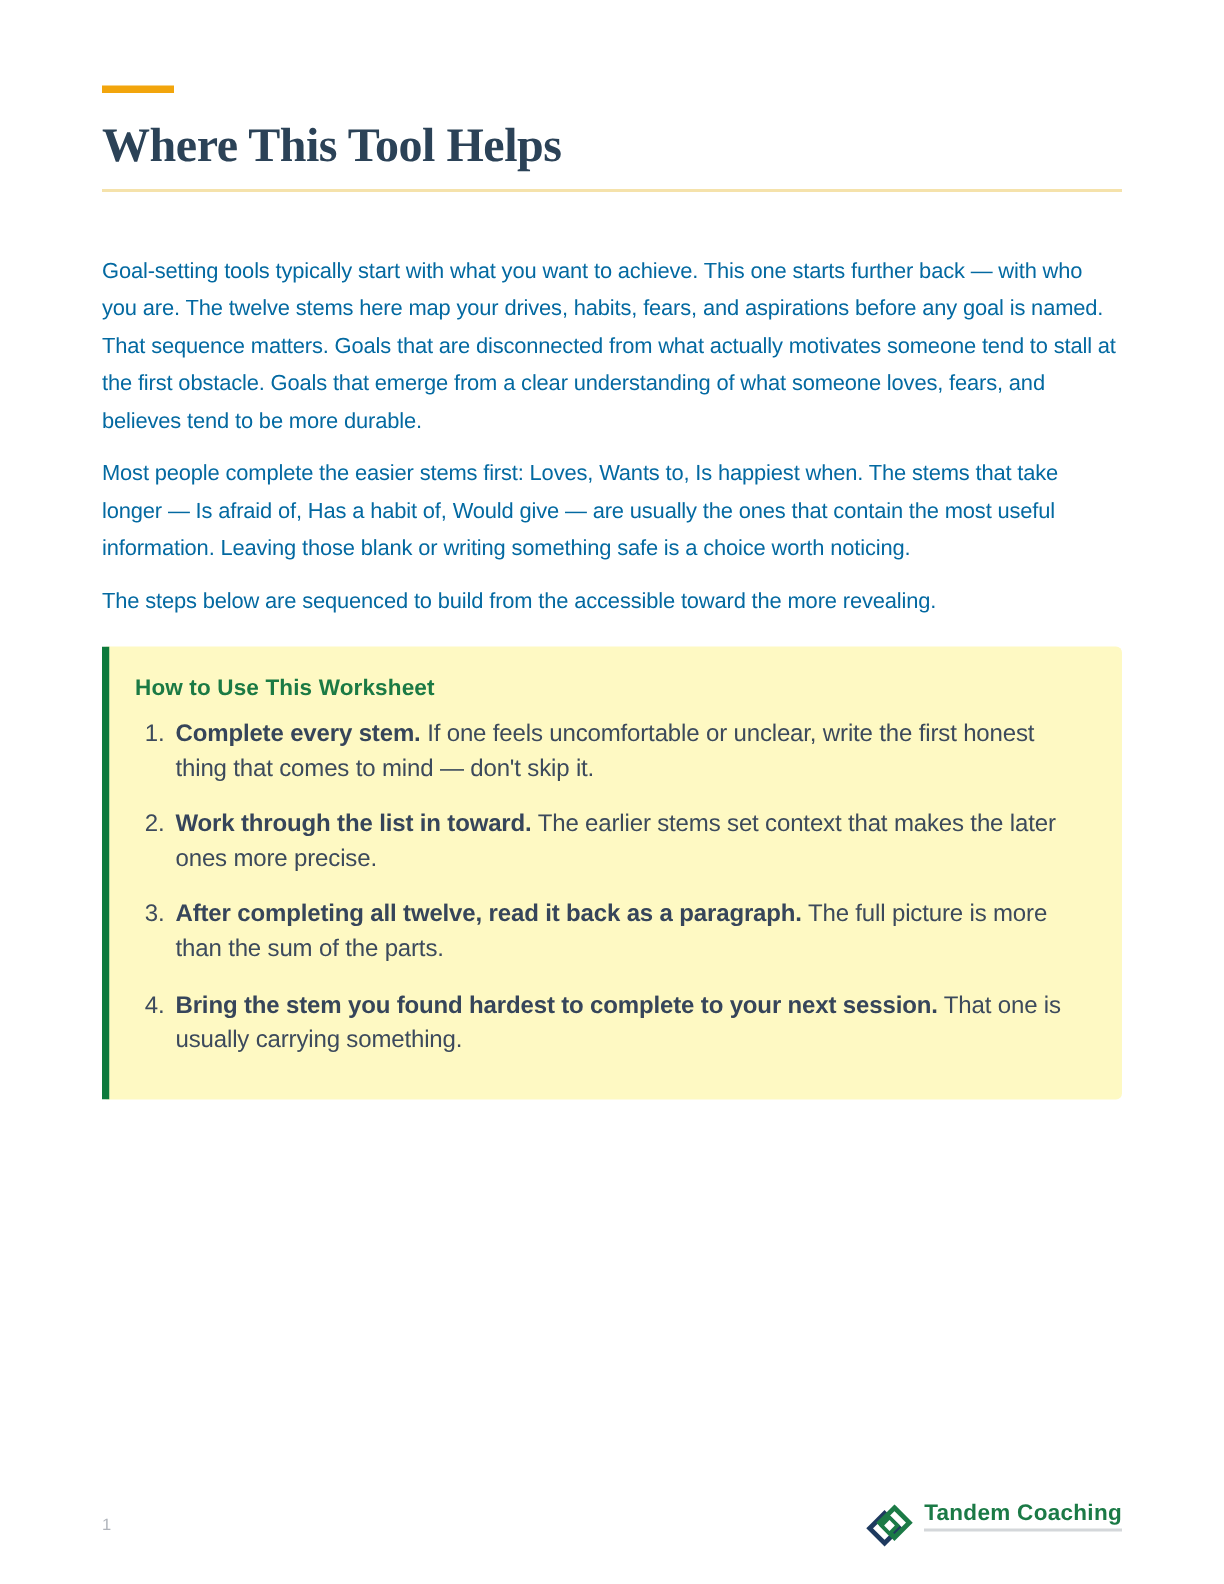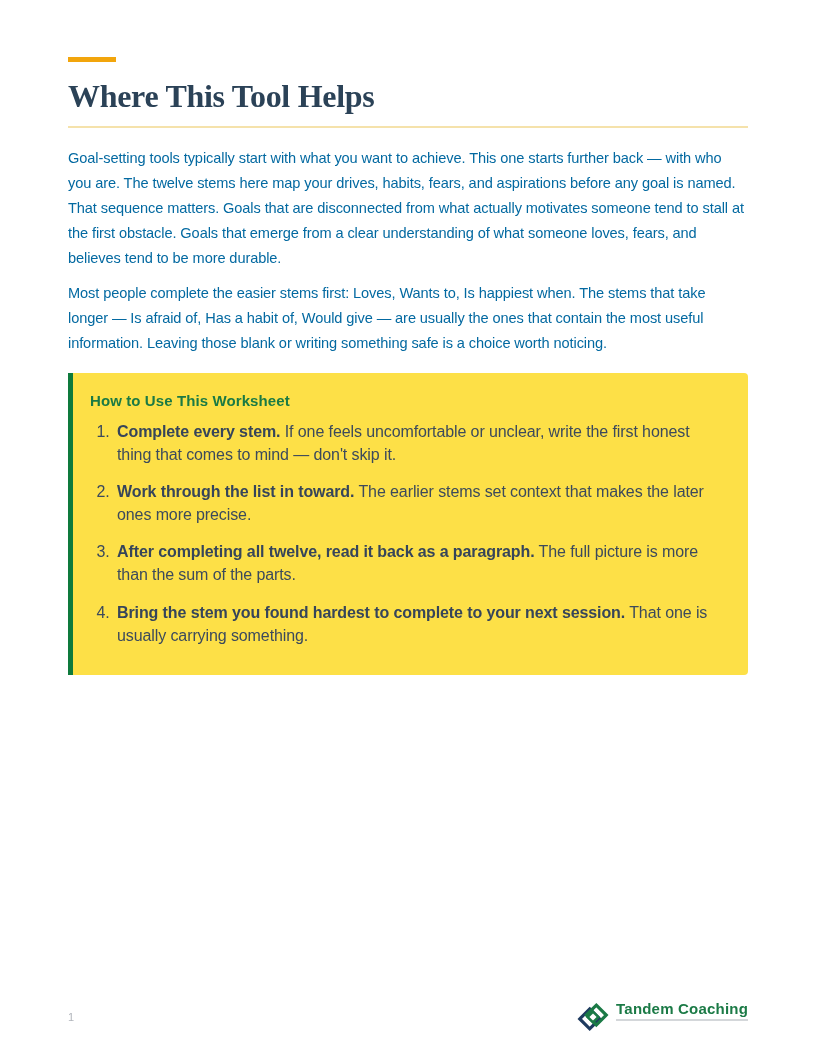--- a/index.html
+++ b/index.html
@@ -25,32 +25,32 @@
   }
   h1.page-title {
     font-family: "Liberation Serif", "DejaVu Serif", serif;
     font-weight: 700;
     font-size: 32px;
     line-height: 1.1;
     color: #2b4257;
     letter-spacing: -0.3px;
     padding-bottom: 12px;
     border-bottom: 2px solid #f5e2ab;
-    margin-bottom: 18px;
+    margin-bottom: 41px;
   }
   p.body-para {
     font-size: 14.6px;
     line-height: 25px;
     letter-spacing: -0.1px;
     color: #0369a1;
     margin-bottom: 10px;
   }
   .callout {
     margin-top: 17px;
-    background: #fde047;
+    background: #fef9c3;
     border-left: 5px solid #0e7a3c;
     border-radius: 0 4px 4px 0;
     padding: 19px 24px 28px 17px;
   }
   .callout-heading {
     font-size: 15px;
     font-weight: 700;
     color: #1b7a44;
     letter-spacing: 0.1px;
     margin-bottom: 11px;
@@ -105,20 +105,21 @@
 <div class="page">
 
   <div class="accent-bar"></div>
 
   <h1 class="page-title">Where This Tool Helps</h1>
 
   <p class="body-para">Goal-setting tools typically start with what you want to achieve. This one starts further back — with who you are. The twelve stems here map your drives, habits, fears, and aspirations before any goal is named. That sequence matters. Goals that are disconnected from what actually motivates someone tend to stall at the first obstacle. Goals that emerge from a clear understanding of what someone loves, fears, and believes tend to be more durable.</p>
 
   <p class="body-para">Most people complete the easier stems first: Loves, Wants to, Is happiest when. The stems that take longer — Is afraid of, Has a habit of, Would give — are usually the ones that contain the most useful information. Leaving those blank or writing something safe is a choice worth noticing.</p>
 
+  <p class="body-para">The steps below are sequenced to build from the accessible toward the more revealing.</p>
 
   <div class="callout">
     <div class="callout-heading">How to Use This Worksheet</div>
 
     <ol class="instruction-list">
       <li><strong>Complete every stem.</strong><span> If one feels uncomfortable or unclear, write the first honest thing that comes to mind — don't skip it.</span></li>
       <li><strong>Work through the list in toward.</strong><span> The earlier stems set context that makes the later ones more precise.</span></li>
       <li><strong>After completing all twelve, read it back as a paragraph.</strong><span> The full picture is more than the sum of the parts.</span></li>
       <li><strong>Bring the stem you found hardest to complete to your next session.</strong><span> That one is usually carrying something.</span></li>
     </ol>

